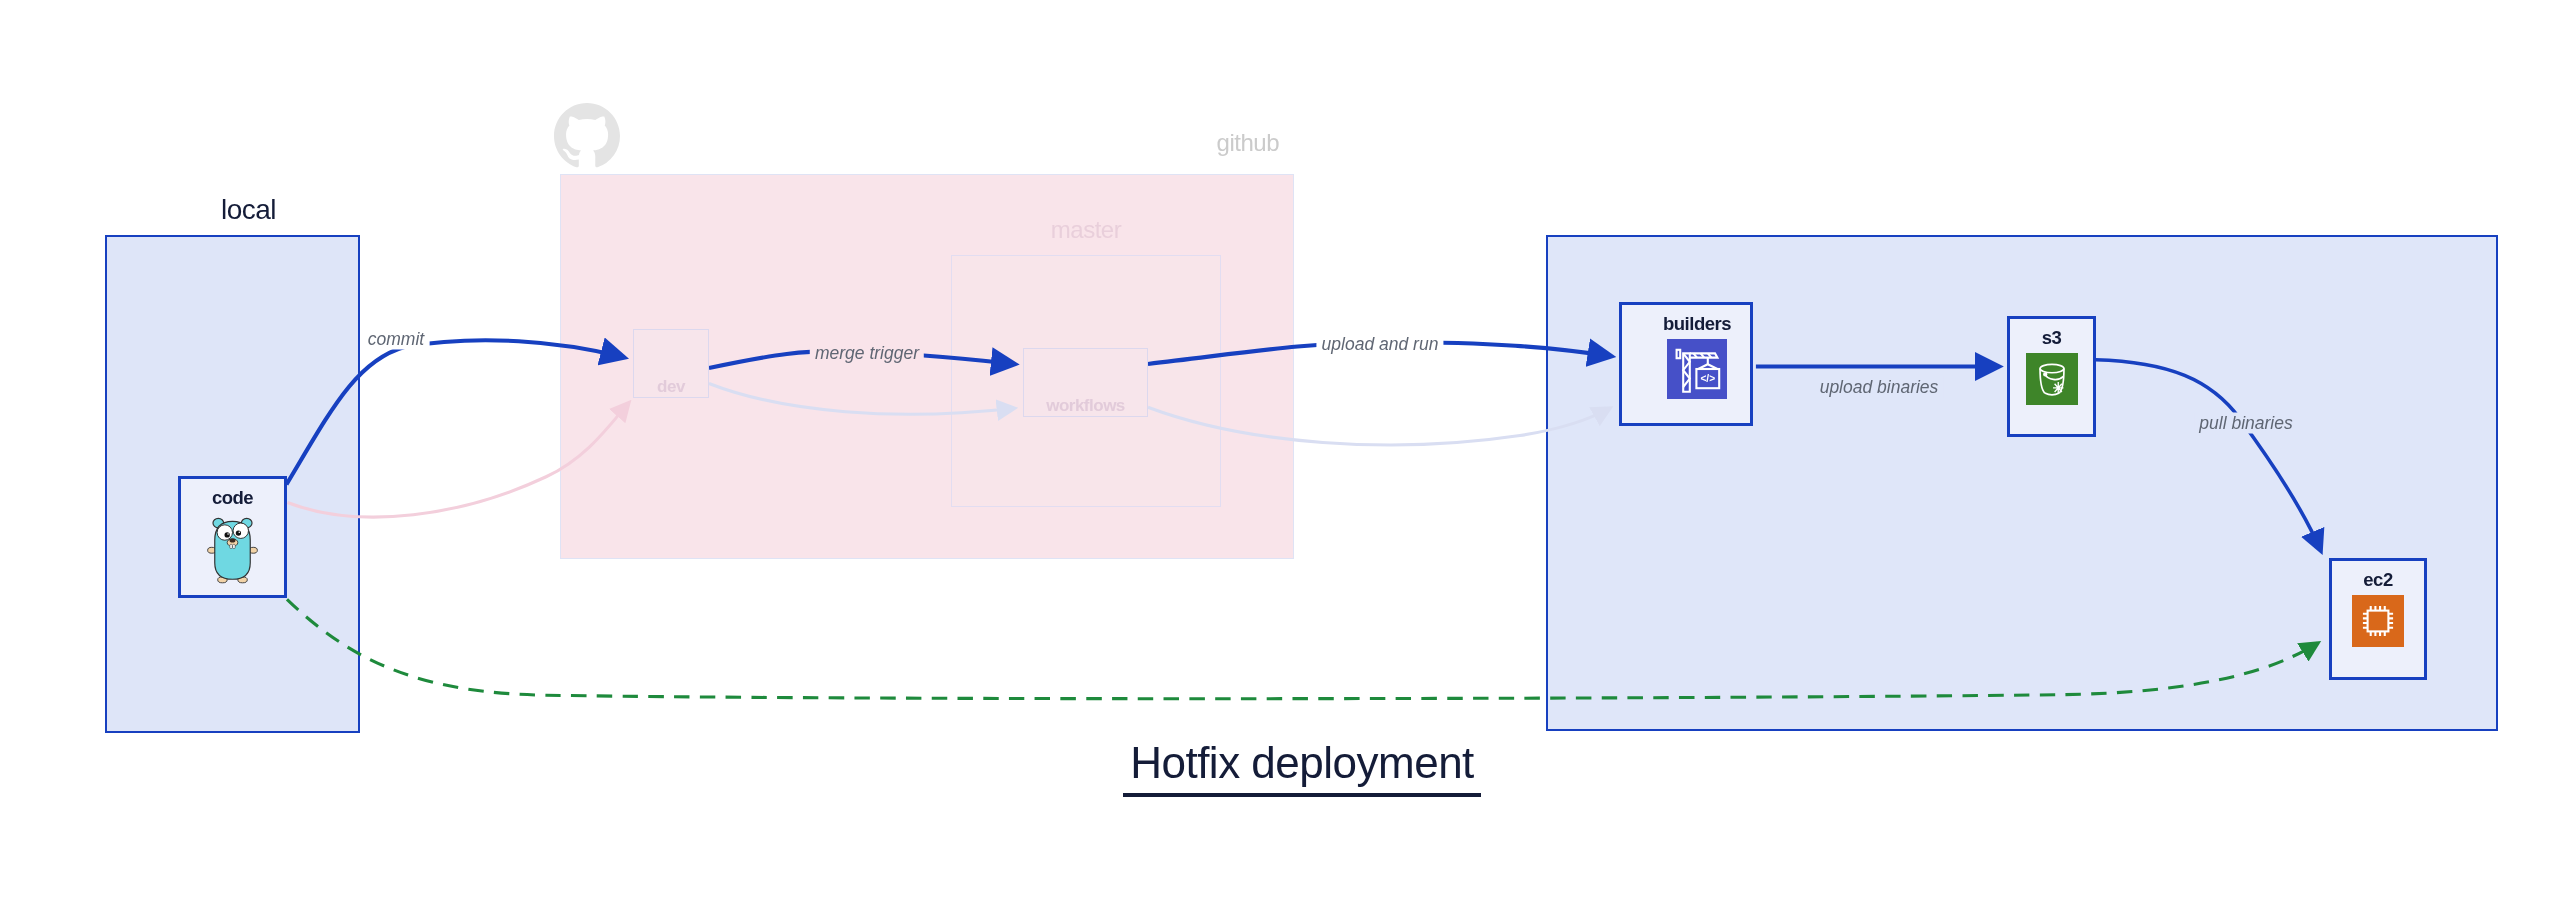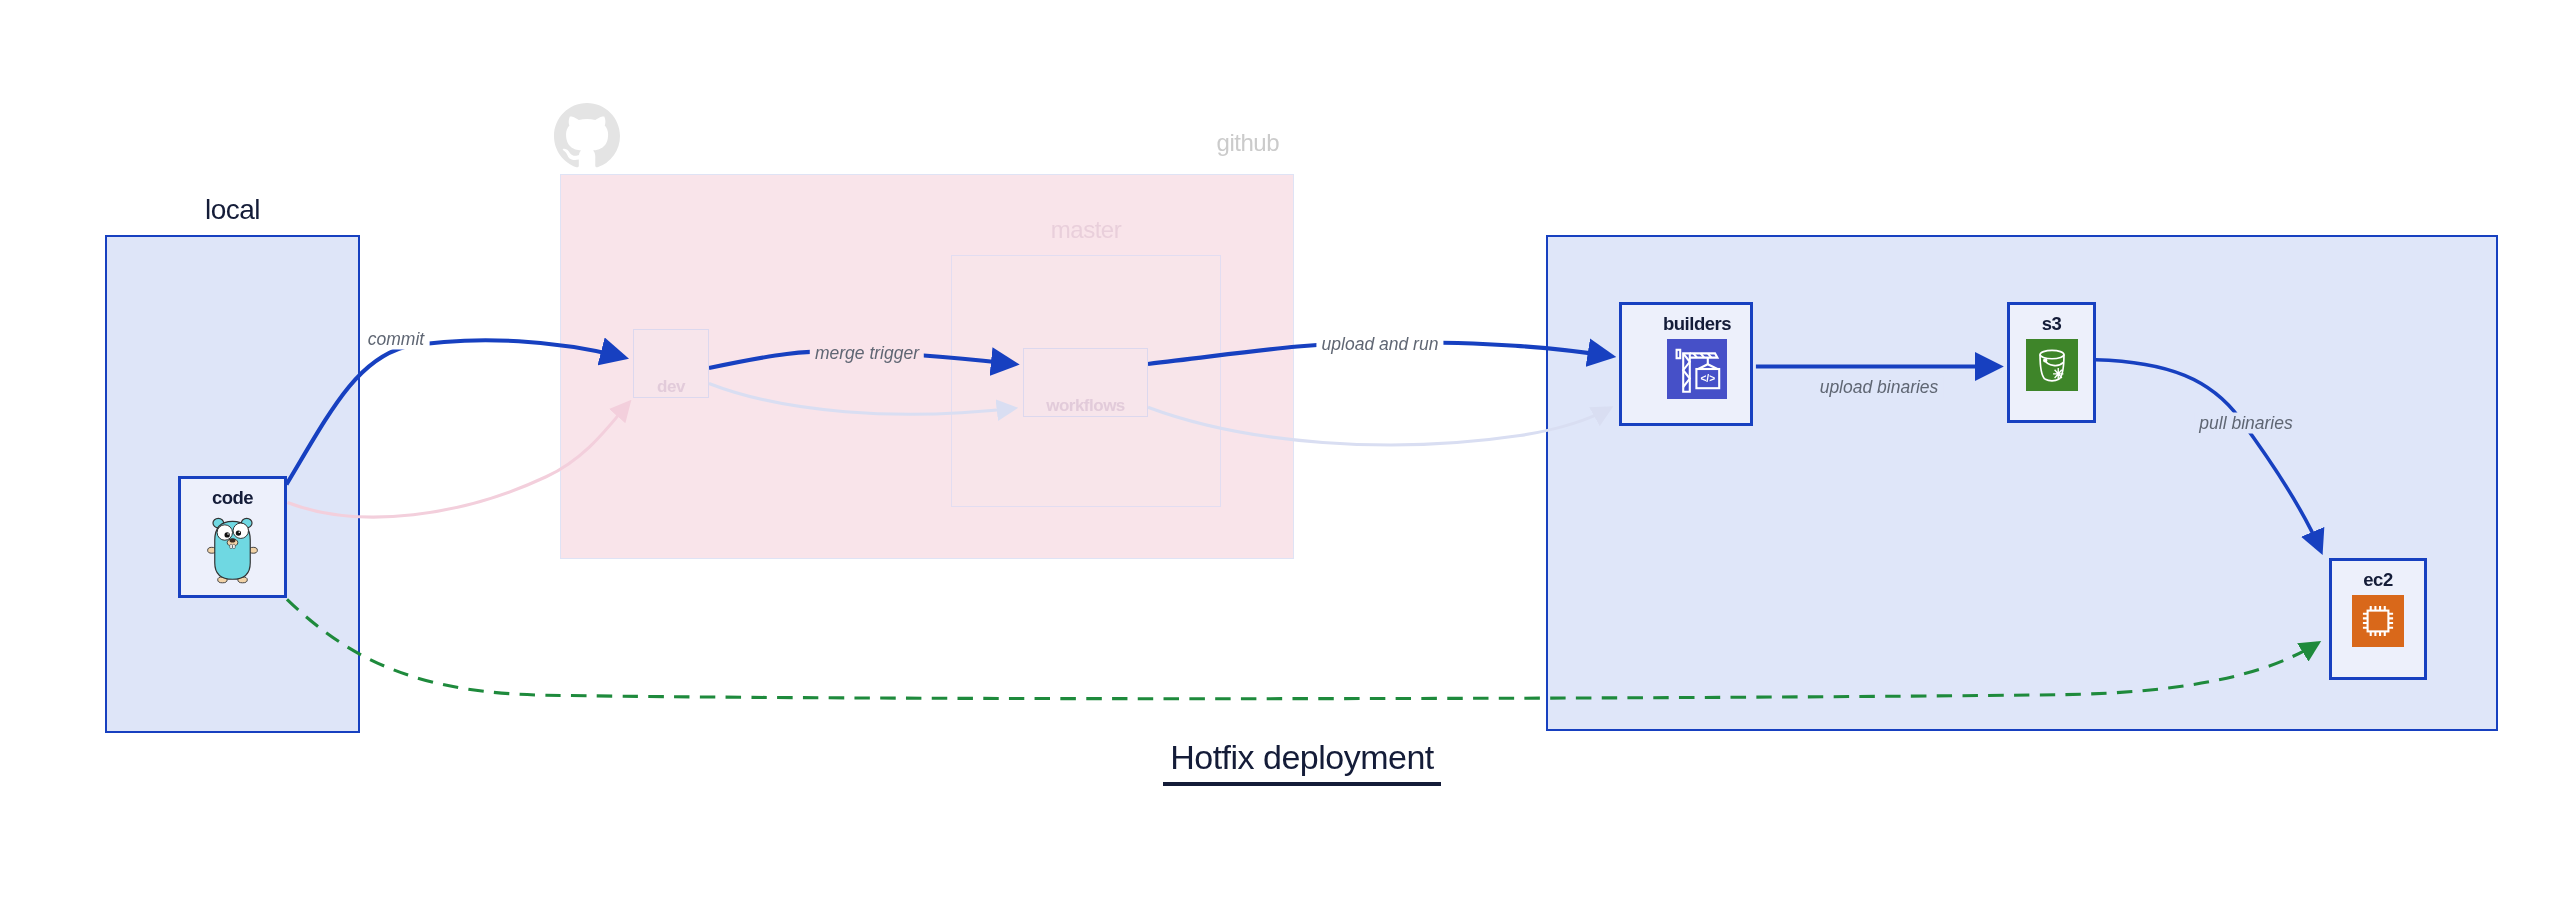--- a/index.html
+++ b/index.html
@@ -5,49 +5,49 @@
   html,body{margin:0;padding:0;background:#ffffff;}
   .canvas{position:relative;width:2604px;height:902px;background:#ffffff;
           font-family:"Liberation Sans",sans-serif;overflow:hidden;}
   .layer-svg{position:absolute;left:0;top:0;z-index:3;pointer-events:none;}
   .container-box{position:absolute;box-sizing:border-box;z-index:1;}
   .container-local{left:105px;top:235px;width:255px;height:498px;background:#dee5f8;border:2.6px solid #1740c0;}
   .container-github{left:560px;top:174px;width:734px;height:385px;background:#f9e4ea;border:1.5px solid #dfe3f5;}
   .container-master{left:951px;top:255px;width:270px;height:252px;background:rgba(247,229,236,.4);border:1.5px solid #e2ddf1;z-index:2;}
   .container-aws{left:1546px;top:235px;width:952px;height:496px;background:#dfe6f9;border:2.6px solid #1740c0;}
   .container-label{position:absolute;z-index:2;color:#141c38;font-size:28px;letter-spacing:-0.5px;}
-  .lbl-local{left:105px;top:194px;width:255px;text-align:center;}
+  .lbl-local{left:121px;top:194px;width:255px;text-align:center;}
   .lbl-aws{left:1546px;top:194px;width:952px;text-align:center;}
   .lbl-github{left:1037px;top:129px;width:242px;text-align:right;color:#cbcbcb;font-size:24px;}
   .lbl-master{left:951px;top:216px;width:270px;text-align:center;color:#e9cfdb;font-size:24px;}
   .node{position:absolute;box-sizing:border-box;z-index:4;display:flex;flex-direction:column;align-items:center;}
   .node-strong{background:#edf0fb;border:3.1px solid #1740c0;}
   .node-faded{background:#f7e5eb;border:1.5px solid #dcd8ee;justify-content:flex-end;}
   .node-label{font-weight:bold;color:#141c38;font-size:18.5px;margin-top:8.2px;letter-spacing:-0.5px;}
   .node-faded .node-label{color:#e2cbda;margin:0;font-size:17px;}
   .node-code{left:178px;top:476px;width:109px;height:122px;}
   .node-dev{left:633px;top:329px;width:76px;height:69px;}
   .node-workflows{left:1023px;top:348px;width:125px;height:69px;}
   .node-builders{left:1619px;top:302px;width:134px;height:124px;padding-left:22px;}
-  .node-s3{left:2007px;top:302px;width:89px;height:121px;}
+  .node-s3{left:2007px;top:316px;width:89px;height:121px;}
   .node-ec2{left:2329px;top:558px;width:98px;height:122px;}
   .icon-wrap{margin-top:4.1px;}
   .edge-label{position:absolute;z-index:5;transform:translate(-50%,-50%);
               font-style:italic;color:#5f6673;font-size:17.5px;padding:0 5.2px;white-space:nowrap;}
   .bg-white{background:#ffffff;}
   .bg-pink{background:#f9e4ea;}
   .bg-blue{background:#dfe6f9;}
   .el-commit{left:396px;top:339px;}
   .el-merge{left:867px;top:353px;}
   .el-uploadrun{left:1380px;top:344px;}
   .el-uploadbin{left:1879px;top:367px;margin-top:20px;}
   .el-pullbin{left:2246px;top:423px;}
   .octocat{position:absolute;left:554px;top:103px;z-index:2;}
   .title-wrap{position:absolute;left:0;top:738px;width:2604px;text-align:center;z-index:6;}
-  .title-text{display:inline-block;font-size:34px;color:#141c38;letter-spacing:-0.5px;
+  .title-text{display:inline-block;font-size:44px;color:#141c38;letter-spacing:-0.5px;
               border-bottom:4.1px solid #141c38;padding:0 7.2px 5.2px 7.2px;}
 </style>
 </head>
 <body>
 
 <div class="canvas">
 
   <div class="container-box container-local"></div>
   <div class="container-box container-github"></div>
   <div class="container-box container-master"></div>

